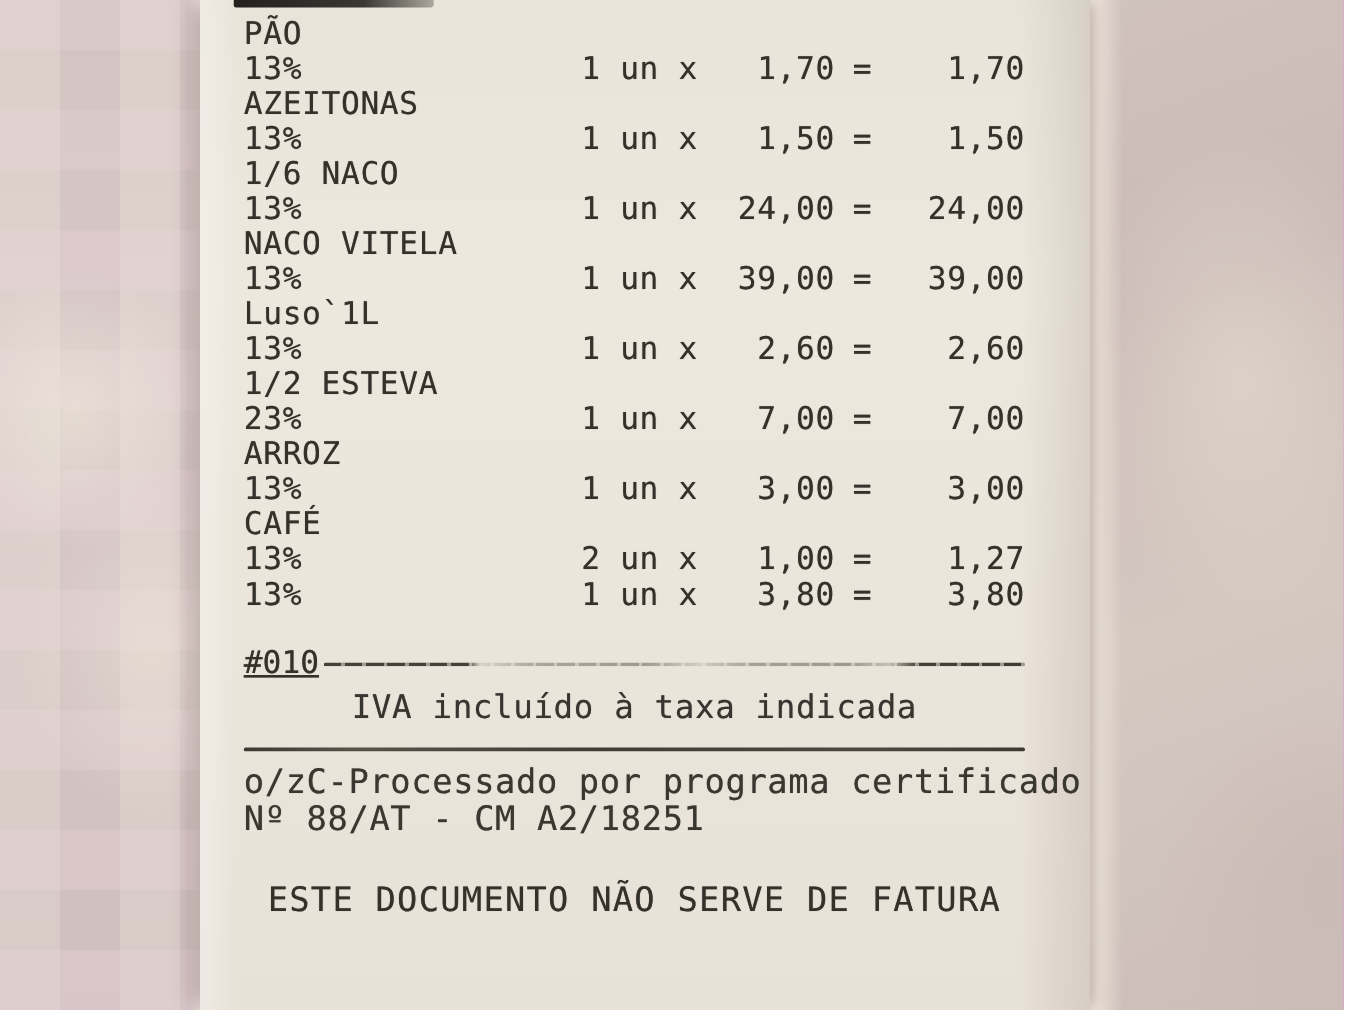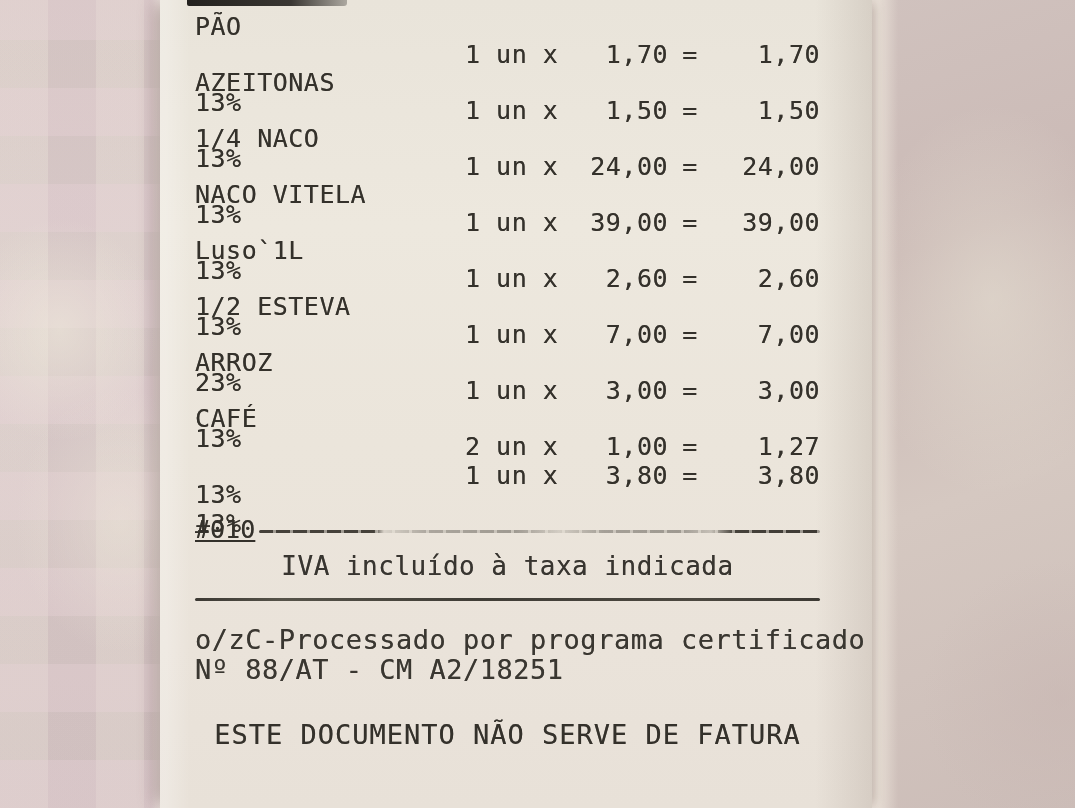--- a/index.html
+++ b/index.html
@@ -56,21 +56,21 @@
     width: 160px; height: 6px;
     background: linear-gradient(90deg, #23211e, #3a3733 65%, rgba(58,55,51,.35));
     border-radius: 0 0 3px 2px;
   }
 
   
   .items { padding-top: 13px; }
   .item { height: 56px; font-size: 25px; }
   .item-name { line-height: 27px; letter-spacing: .5px; white-space: pre; }
   .item-line { display: flex; line-height: 29px; letter-spacing: .5px; }
-  .item-line .tax    { width: 270px; margin-top: 48px; }
+  .item-line .tax    { width: 270px; }
   .item-line .qty    { width: 90px;  white-space: pre; }
   .item-line .price  { width: 113px; text-align: right; }
   .item-line .eq     { width: 44px;  text-align: center; }
   .item-line .amount { flex: 1;      text-align: right; }
 
   
   .ticket-row { display: flex; align-items: center; height: 26px; font-size: 25px; text-decoration: underline; }
   .ticket-no { line-height: 26px; }
   .dash-line {
     flex: 1; height: 3px; margin-left: 4px; position: relative; top: 1px;
@@ -104,21 +104,21 @@
     margin-top: 8px; font-size: 26px; line-height: 30px;
     text-align: center; letter-spacing: .5px; color: #383530;
   }
 
   .rule {
     margin-top: 17px; height: 3px; border-radius: 2px;
     background: linear-gradient(90deg, #3c3933, #565349 14%, #403d36 45%, #4c4840 80%, #3c3933);
   }
 
   .cert { font-size: 27px; line-height: 30px; letter-spacing: .5px; color: #3a3731; }
-  .cert1 { margin-top: 24px; text-align: center; white-space: nowrap; }
+  .cert1 { margin-top: 10px; text-align: center; white-space: nowrap; }
   .cert2 { text-align: left; }
 
   .footer-note {
     margin-top: 34px; font-size: 27px; line-height: 31px;
     text-align: center; letter-spacing: 1px; color: #34312b;
   }
 </style>
 </head>
 <body>
 
@@ -148,21 +148,21 @@
     <div class="item-line">
       <span class="tax">13%</span>
       <span class="qty">1 un x</span>
       <span class="price">1,50</span>
       <span class="eq">=</span>
       <span class="amount">1,50</span>
     </div>
   </div>
 
   <div class="item">
-    <div class="item-name">1/4 NACO</div>
+    <div class="item-name">1/6 NACO</div>
     <div class="item-line">
       <span class="tax">13%</span>
       <span class="qty">1 un x</span>
       <span class="price">24,00</span>
       <span class="eq">=</span>
       <span class="amount">24,00</span>
     </div>
   </div>
 
   <div class="item">

